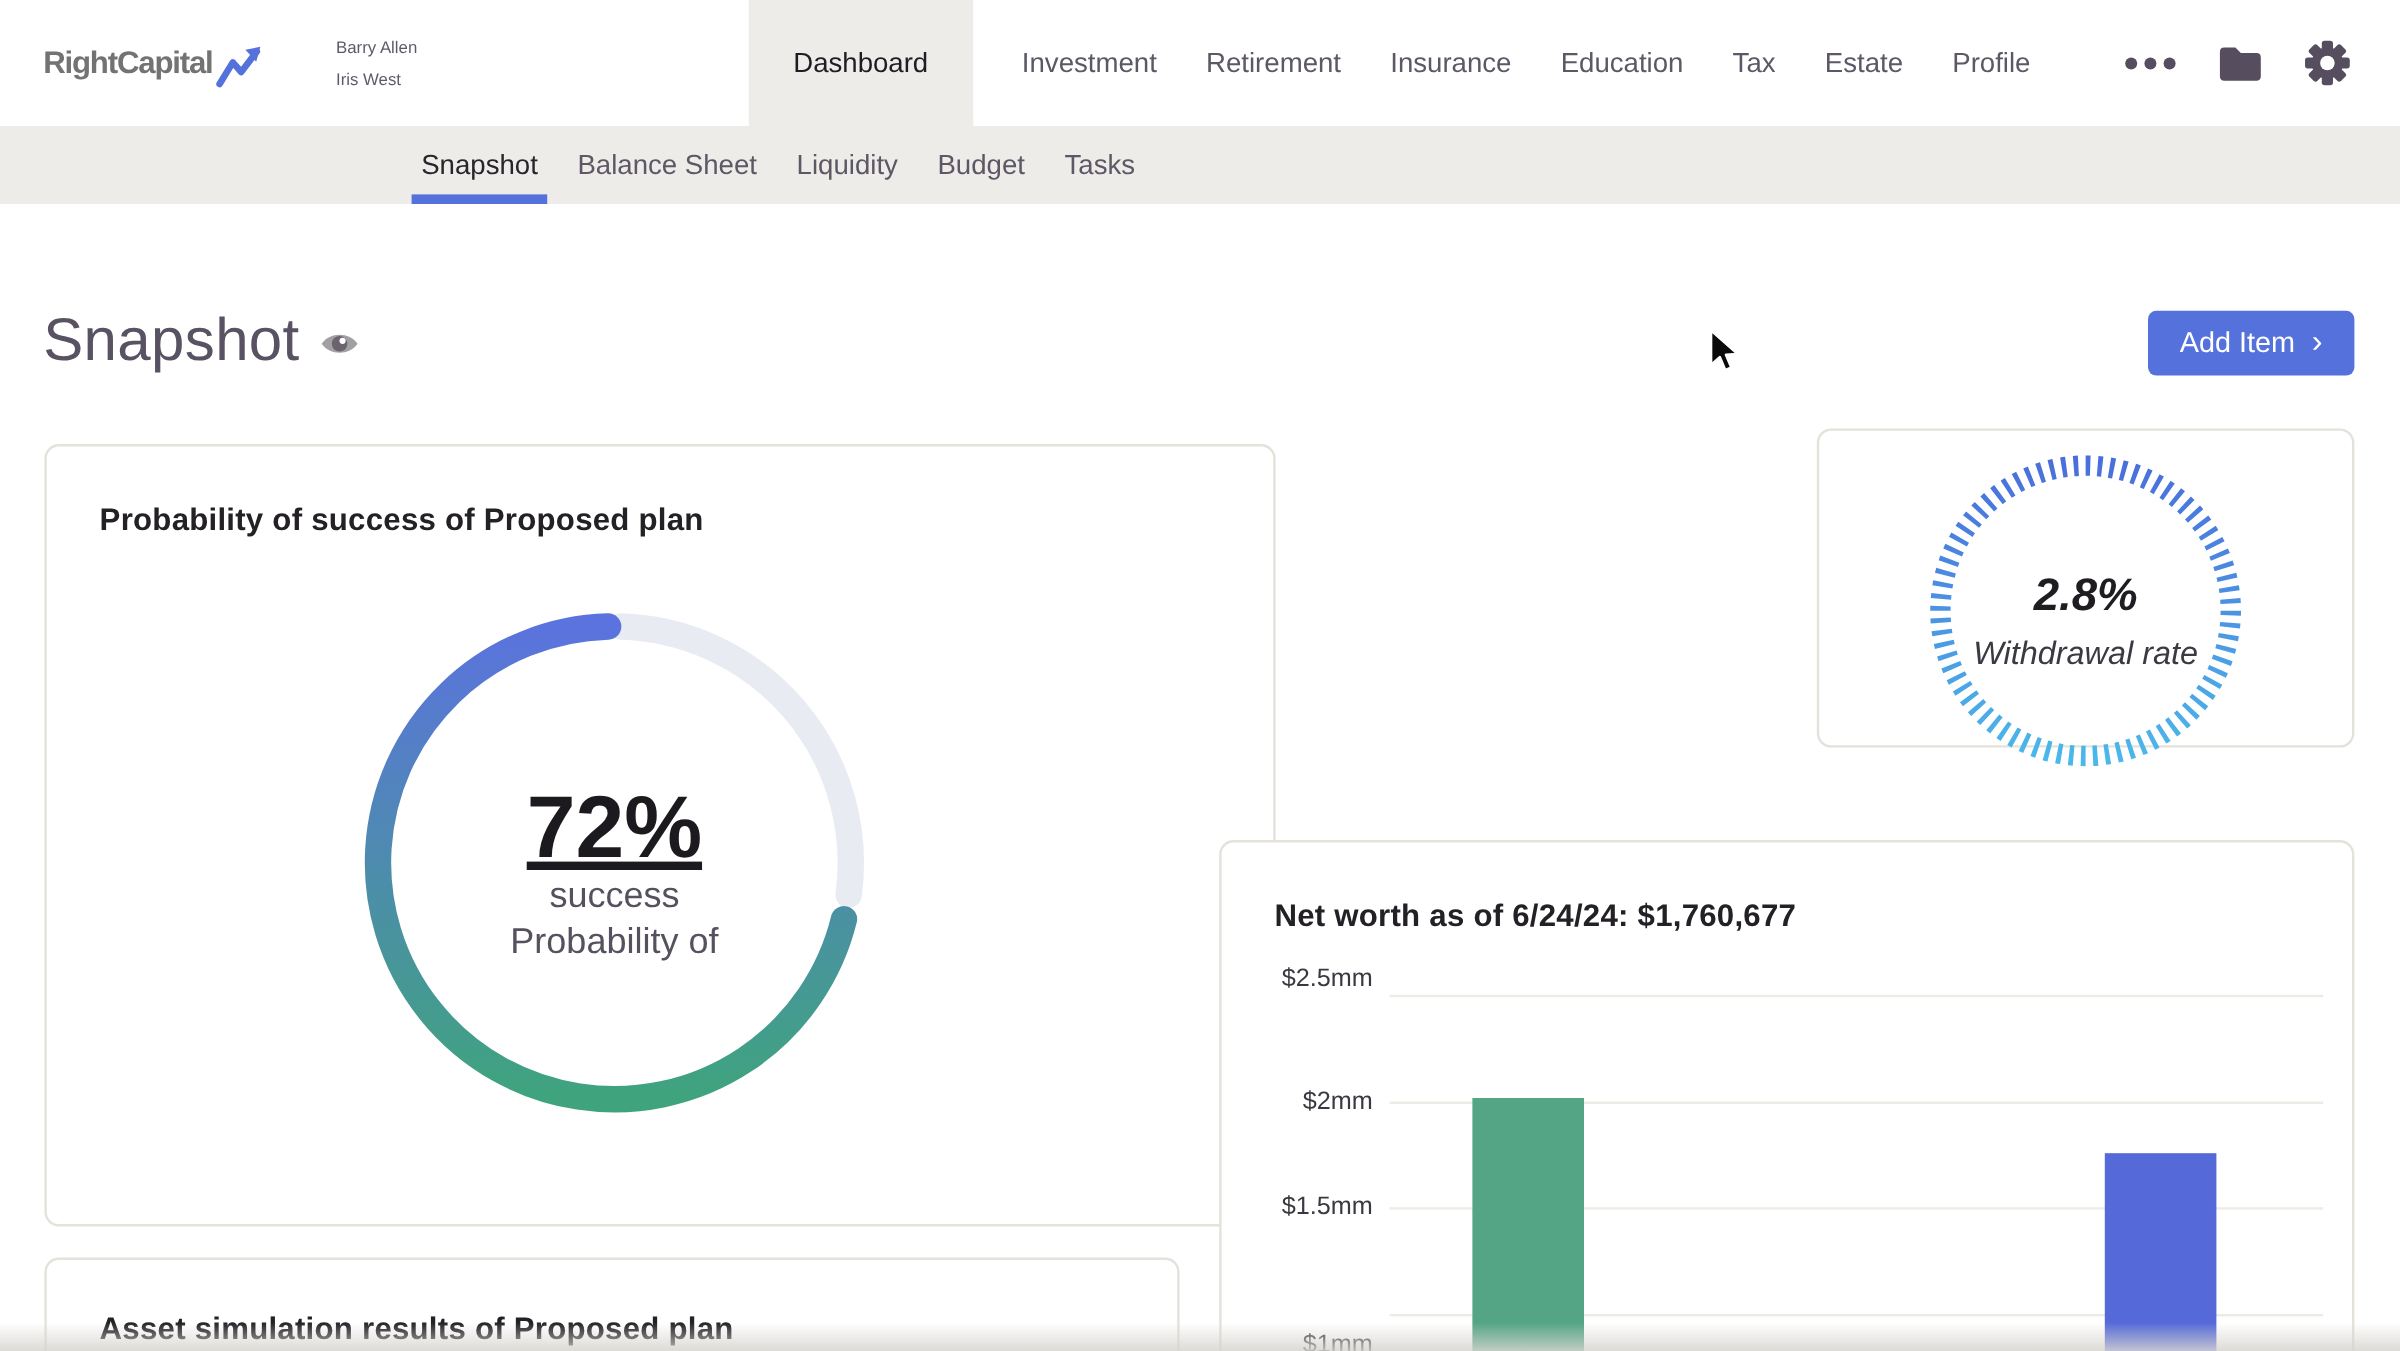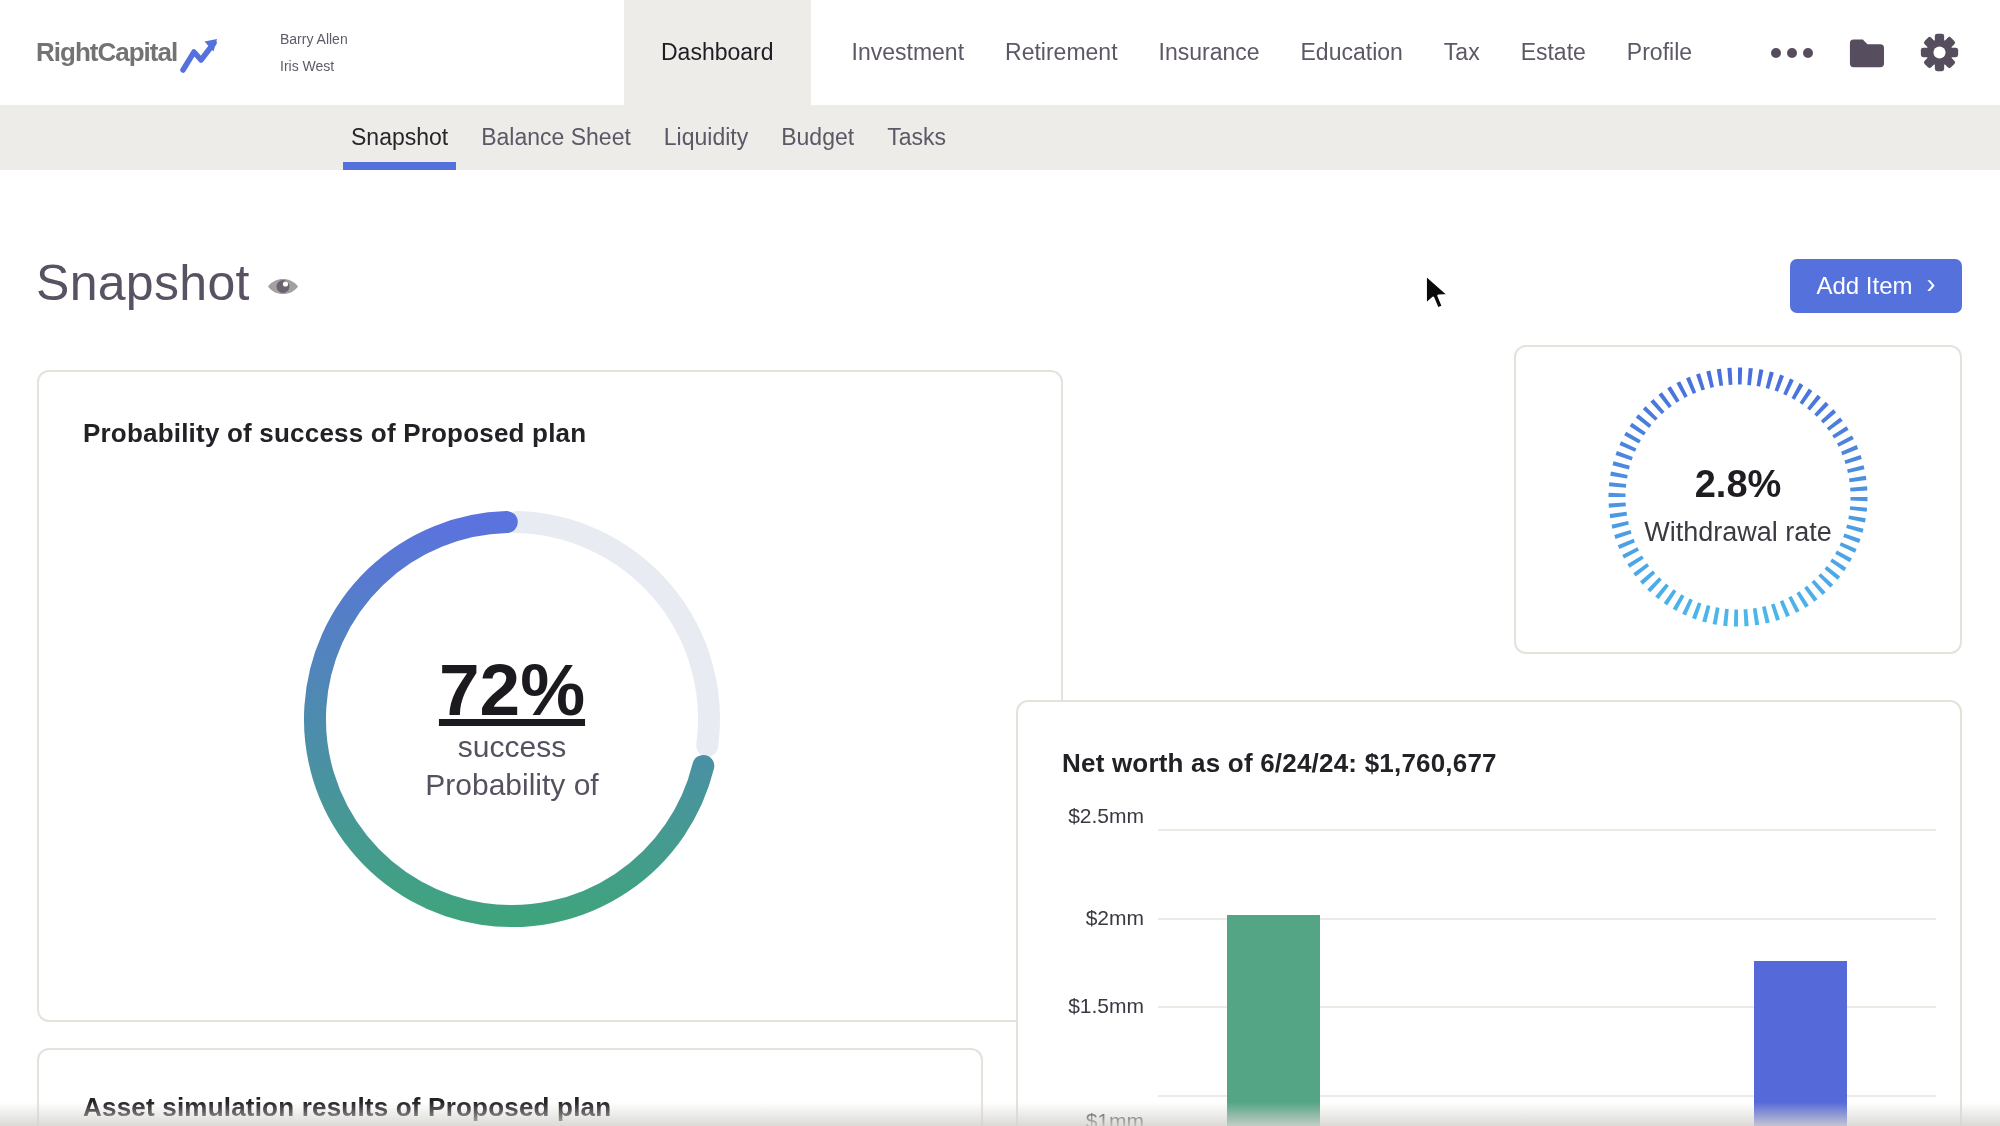--- a/index.html
+++ b/index.html
@@ -26,21 +26,21 @@
   .underline { position:absolute; left:-8px; right:-8px; bottom:0; height:8px; background:#5571dc; }
   
   #page-title-row { position:absolute; left:36px; top:254px; display:flex; align-items:center; }
   #page-title { font-size:50px; font-weight:500; color:#585263; letter-spacing:0.3px; }
   #eye-icon { margin-left:16px; margin-top:6px; }
   #add-item-btn { position:absolute; left:1790px; top:259px; width:172px; height:54px; background:#5571dc; border:none; border-radius:7px; color:#ffffff; font-size:24px; font-family:"Liberation Sans",sans-serif; display:flex; align-items:center; justify-content:center; cursor:pointer; }
   #add-item-btn .chev { margin-left:14px; font-size:27px; line-height:24px; transform:translateY(-2px); }
   .card { position:absolute; background:#ffffff; border:2px solid #e5e2dc; border-radius:12px; }
   #card-probability { left:37px; top:370px; width:1026px; height:652px; }
   #card-gauge-networth { left:1016px; top:360px; width:458px; height:305px; }
-  #card-gauge-withdrawal { left:1514px; top:345px; width:448px; height:309px; }
+  #card-gauge-withdrawal { left:1514px; top:357px; width:448px; height:266px;font-style:italic; }
   #card-networth-chart { left:1016px; top:700px; width:946px; height:480px; }
   #card-asset-sim { left:37px; top:1048px; width:946px; height:140px; }
   .card-title { position:absolute; left:44px; font-size:26px; font-weight:700; color:#232126; letter-spacing:0.2px; }
   
   #donut-center { position:absolute; left:273px; top:280px; width:400px; text-align:center; }
   #donut-percent { font-size:73px; line-height:76px; font-weight:700; color:#1c1a1e;text-decoration:underline; }
   .donut-caption { font-size:30px; line-height:38px; color:#57515f; }
   #donut-center .donut-caption:first-of-type { margin-top:6px; }
   
   .gauge-center { position:absolute; top:114px; left:0; width:100%; text-align:center; }

